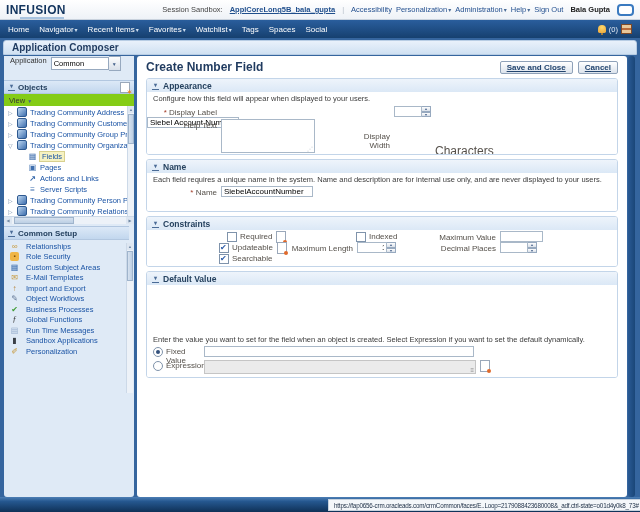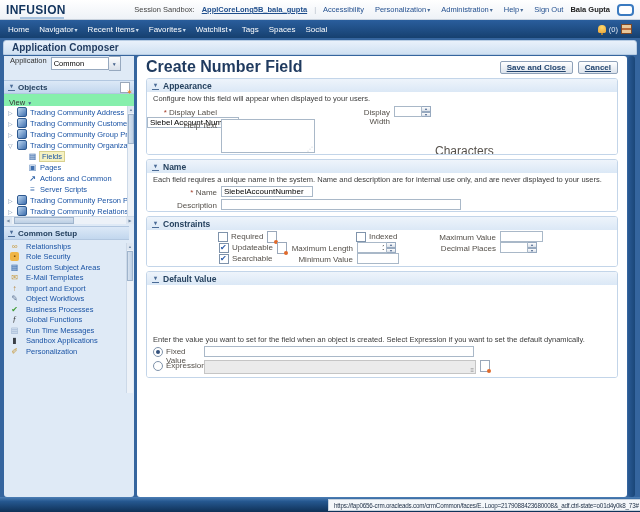--- a/index.html
+++ b/index.html
@@ -38,21 +38,21 @@
   .selbox{display:flex;align-items:center;}
   .selbox input{width:52px;height:11px;border:1px solid #97a9bf;font-size:7.5px;font-family:"Liberation Sans",sans-serif;padding:0 2px;background:#fff;}
   .ddbtn{width:11px;height:13px;background:linear-gradient(#fdfdfd,#d9e0e9);border:1px solid #97a9bf;border-left:none;font-size:5px;color:#44608a;display:flex;align-items:center;justify-content:center;cursor:pointer;}
   .subhead{height:14px;background:linear-gradient(#dce9f7,#c2d7ee);border-top:1px solid #b2c7e0;border-bottom:1px solid #b2c7e0;display:flex;align-items:center;gap:3px;padding:0 4px;box-sizing:border-box;font-size:8px;font-weight:bold;color:#25415f;}
   .objects-header{position:absolute;left:0;top:24px;width:130px;}
   .cs-header{position:absolute;left:0;top:170px;width:125px;}
   .toggle-icon{width:7px;height:7px;font-size:6px;line-height:6px;color:#4a6b96;border-bottom:1px solid #4a6b96;text-align:center;cursor:pointer;}
   .flex1{flex:1;}
   .new-obj-icon{width:8px;height:9px;background:#fff;border:1px solid #9aa8ba;position:relative;cursor:pointer;}
   .new-obj-icon::after{content:"✶";position:absolute;right:-3px;bottom:-3px;font-size:6px;color:#e8862c;}
-  .view-bar{position:absolute;left:0;top:38px;width:130px;height:20px;background:#86efac;border-bottom:3px solid #0f766e;display:flex;align-items:center;padding-left:5px;box-sizing:border-box;font-size:7.5px;color:#333;}
+  .view-bar{position:absolute;left:0;top:38px;width:130px;height:20px;background:#84cc16;border-bottom:7px solid #0f766e;display:flex;align-items:center;padding-left:5px;box-sizing:border-box;font-size:7.5px;color:#333;}
   .view-bar .dd{font-size:5px;color:#44608a;margin-left:2px;}
 
   .tree{position:absolute;left:0;top:50px;width:130px;height:118px;background:#fff;overflow:hidden;}
   .tree-row{height:10px;display:flex;align-items:center;white-space:nowrap;padding-top:1px;}
   .tree-row.collapsed,.tree-row.expanded{padding-left:4px;}
   .tree-row.child{padding-left:24px;}
   .tw{width:9px;font-size:6px;color:#7b93af;cursor:pointer;flex:none;}
   .obj-cube{width:8px;height:8px;border-radius:2px;background:linear-gradient(135deg,#bcd6f0,#3f6fae);border:1px solid #2f5a91;margin-right:3px;flex:none;}
   .ci{width:9px;height:9px;font-size:8px;line-height:9px;text-align:center;margin-right:3px;flex:none;}
   .tl{font-size:7.5px;color:#1b54a5;cursor:pointer;overflow:hidden;}
@@ -82,21 +82,21 @@
   .ic-mobile-applications-icon{color:#3a3f47;}
   .ic-personalization-icon{color:#c89b3f;}
   .ic-fields-grid-icon{color:#3f6fae;}
   .ic-pages-icon{color:#3f6fae;}
   .ic-actions-links-icon{color:#3f6fae;font-weight:bold;}
   .ic-server-scripts-icon{color:#3f6fae;}
 
   
   .main{position:absolute;left:137px;top:56px;width:490px;height:441px;background:#fff;border-radius:3px;overflow:hidden;}
   .main-header{height:22px;display:flex;align-items:center;justify-content:space-between;padding:0 9px;}
-  .main-title{font-size:16px;font-weight:bold;color:#1f3a5f;}
+  .main-title{font-size:12px;font-weight:bold;color:#1f3a5f;}
   .btns{display:flex;gap:5px;}
   .btn{height:13px;padding:0 6px;border:1px solid #8fa1b8;border-radius:2px;background:linear-gradient(#ffffff,#dce3ec);font-size:8px;font-weight:bold;color:#23456f;text-decoration:underline;font-family:"Liberation Sans",sans-serif;cursor:pointer;}
   .section{margin:0 9px 4px 9px;border:1px solid #c3d5e9;border-radius:3px;overflow:hidden;}
   .sec-header{height:13px;background:linear-gradient(#eef4fb,#dbe8f6);display:flex;align-items:center;gap:4px;padding:0 5px;font-size:8.5px;font-weight:bold;color:#26425f;}
   .sec-body{position:relative;background:#fff;}
   .hint{position:absolute;left:6px;top:2px;font-size:7.5px;color:#3c3c3c;white-space:nowrap;}
   .frow{position:absolute;display:flex;align-items:flex-start;}
   .lbl{width:70px;text-align:right;font-size:8px;color:#55504a;padding-right:4px;flex:none;padding-top:2px;}
   .lbl.req::before{content:"* ";color:#a33e2a;}
   .tin{height:11px;border:1px solid #a9b8c8;font-size:8px;font-family:"Liberation Sans",sans-serif;padding:0 2px;background:#fff;box-sizing:border-box;}
@@ -132,21 +132,21 @@
 
   <div class="topbar">
     <div class="logo">
       <span>INFUSION</span>
       <span class="logobar"></span>
     </div>
     <div class="uright">
       <span class="sess-label">Session Sandbox:</span>
       <span class="sess-link">ApplCoreLong5B_bala_gupta</span>
       <span class="usep">|</span>
-      <span class="uright" style="gap:11px">
+      <span class="uright" style="gap:4px">
           <span class="ulink">Accessibility</span>
           <span class="ulink">Personalization<span class="dd">▾</span></span>
           <span class="ulink">Administration<span class="dd">▾</span></span>
           <span class="ulink">Help<span class="dd">▾</span></span>
           <span class="ulink">Sign Out</span>
         </span>
       <span class="uname">Bala Gupta</span>
       <span class="chat-icon"></span>
     </div>
   </div>
@@ -223,21 +223,21 @@
         <div class="tree-row child">
           <span class="ci ic-fields-grid-icon">▦</span>
           <span class="tl sel">Fields</span>
         </div>
         <div class="tree-row child">
           <span class="ci ic-pages-icon">▣</span>
           <span class="tl">Pages</span>
         </div>
         <div class="tree-row child">
           <span class="ci ic-actions-links-icon">↗</span>
-          <span class="tl">Actions and Common</span>
+          <span class="tl">Actions and Links</span>
         </div>
         <div class="tree-row child">
           <span class="ci ic-server-scripts-icon">≡</span>
           <span class="tl">Server Scripts</span>
         </div>
         <div class="tree-row collapsed">
           <span class="tw">▷</span>
           <span class="obj-cube"></span>
           <span class="tl">Trading Community Person Profile</span>
         </div>
@@ -322,21 +322,21 @@
         <span class="toggle-icon">▾</span>
         <span>Appearance</span>
       </div>
       <div class="sec-body" style="height:62px;">
         <div class="hint">Configure how this field will appear when displayed to your users.</div>
         <div class="frow" style="left:0;top:14px;flex-direction:column;">
           <span class="lbl req">Display Label</span>
           <input class="tin" style="width: 92px;" value="Siebel Account Number">
         </div>
         <div class="frow" style="left:195px;top:14px;">
-          <span class="lbl" style="width:48px;">Display Width</span>
+          <span class="lbl" style="width:48px;margin-top:24px;">Display Width</span>
           <span class="spin">
             <input class="tin" style="width: 24px;" value="">
             <span class="spinbtns">
                 <span class="sb">▲</span>
                 <span class="sb">▼</span>
               </span>
           </span>
           <span class="suffix">Characters</span>
         </div>
         <div class="frow" style="left:0;top:27px;">
@@ -352,34 +352,30 @@
       <div class="sec-header">
         <span class="toggle-icon">▾</span>
         <span>Name</span>
       </div>
       <div class="sec-body" style="height:38px;">
         <div class="hint">Each field requires a unique name in the system. Name and description are for internal use only, and are never displayed to your users.</div>
         <div class="frow" style="left:0;top:13px;">
           <span class="lbl req">Name</span>
           <input class="tin" style="width: 92px;" value="SiebelAccountNumber">
         </div>
-        <div class="frow" style="left:0;top:26px;">
-          <span class="lbl">Description</span>
-          <input class="tin" style="width: 240px;" value="">
-        </div>
       </div>
     </div>
 
     <div class="section">
       <div class="sec-header">
         <span class="toggle-icon">▾</span>
         <span>Constraints</span>
       </div>
       <div class="sec-body" style="height:36px;">
-        <div class="frow" style="left:71px;top:1px;">
+        <div class="frow" style="left:80px;top:1px;">
           <span class="cb"></span>
           <span class="cblbl">Required</span>
           <span class="expr-icon"></span>
         </div>
         <div class="frow" style="left:72px;top:12px;">
           <span class="cb on"></span>
           <span class="cblbl">Updateable</span>
           <span class="expr-icon"></span>
         </div>
         <div class="frow" style="left:72px;top:23px;">
@@ -394,24 +390,20 @@
           <span class="lbl" style="width:91px;">Maximum Length</span>
           <span class="spin">
             <input class="tin" style="width: 30px;" value="10">
             <span class="spinbtns">
                 <span class="sb">▲</span>
                 <span class="sb">▼</span>
               </span>
           </span>
           <span class="suffix">Characters</span>
         </div>
-        <div class="frow" style="left:115px;top:23px;">
-          <span class="lbl" style="width:91px;">Minimum Value</span>
-          <input class="tin" style="width: 42px;" value="">
-        </div>
         <div class="frow" style="left:255px;top:1px;">
           <span class="lbl" style="width:94px;">Maximum Value</span>
           <input class="tin" style="width: 43px;" value="">
         </div>
         <div class="frow" style="left:255px;top:12px;">
           <span class="lbl" style="width:94px;">Decimal Places</span>
           <span class="spin">
             <input class="tin" style="width: 26px;" value="0">
             <span class="spinbtns">
                 <span class="sb">▲</span>

